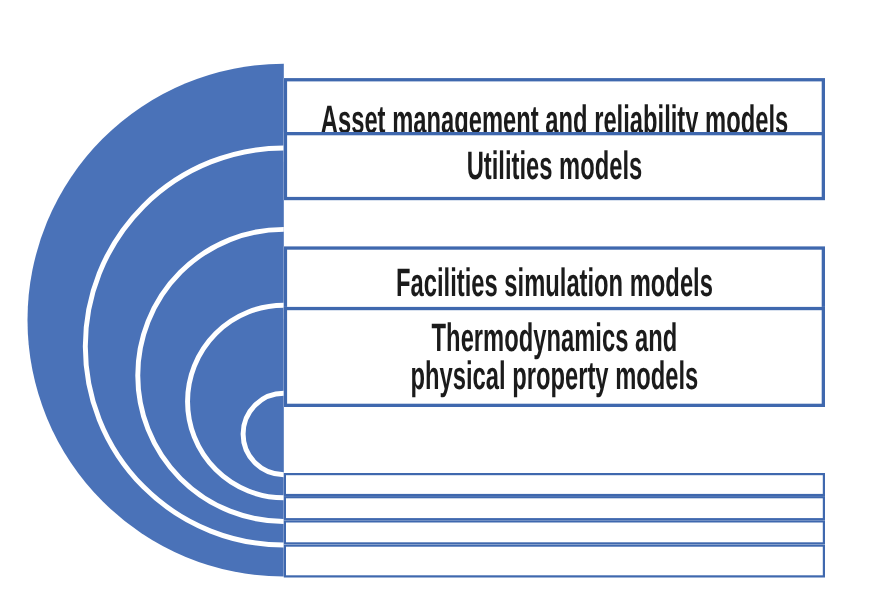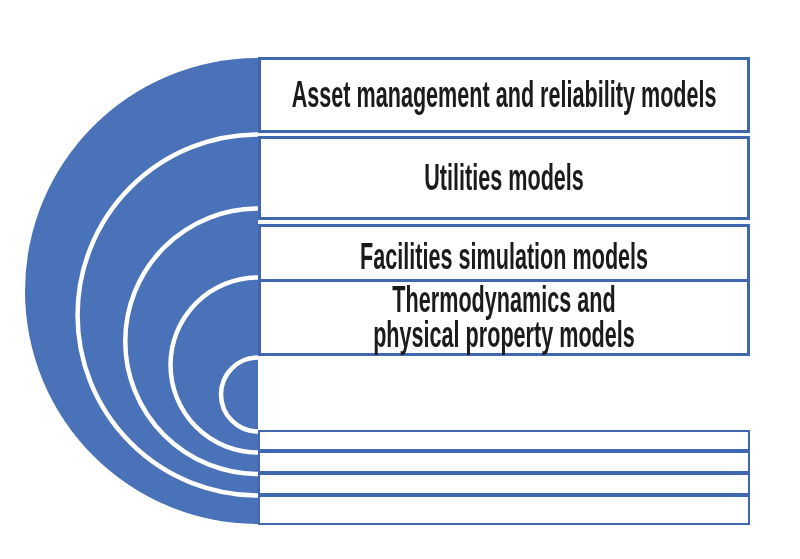--- a/index.html
+++ b/index.html
@@ -18,24 +18,24 @@
   .bar{
     position:absolute;left:258px;width:492px;box-sizing:border-box;
     background:#fff;border:2.5px solid var(--border,#3f68ae);z-index:2;
   }
   .lbl{
     font-weight:700;font-size:36px;line-height:0.95;color:var(--text,#1b1b1b);
     text-align:center;white-space:nowrap;transform:scaleX(0.60);
     transform-origin:center center;
   }
   .lbl--wrap{white-space:normal;max-width:560px;}
-  .box1{top:57px;height:76px;justify-content:center;}
-  .box2{top:136px;height:84px;}
+  .box1{top:71px;height:76px;justify-content:center;}
+  .box2{top:120px;height:62px;}
   .box3{top:210px;height:66px;margin-top:14px;}
-  .box4{top:279px;height:77px;}
+  .box4{top:279px;height:91px;}
   .box5{top:359px;height:71px;}
   .bar1{top:430px;height:21px;}
   .bar2{top:451px;height:22px;}
   .bar3{top:473px;height:22px;}
   .bar4{top:495px;height:30px;}
 </style>
 </head>
 <body>
 
 <div class="stage">

